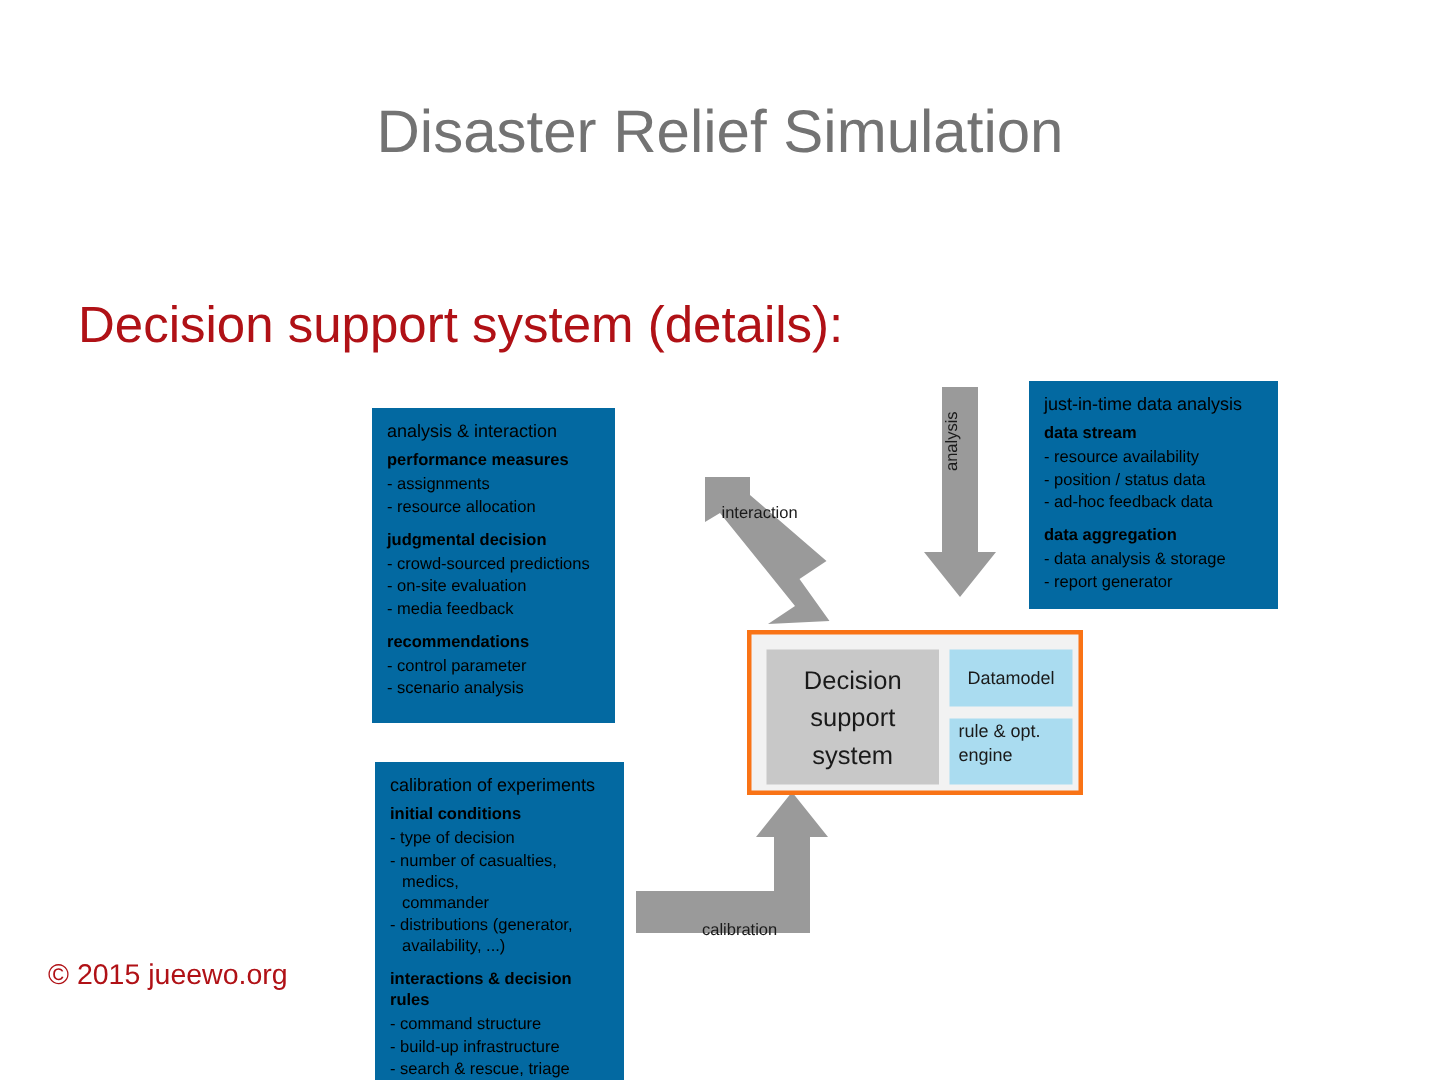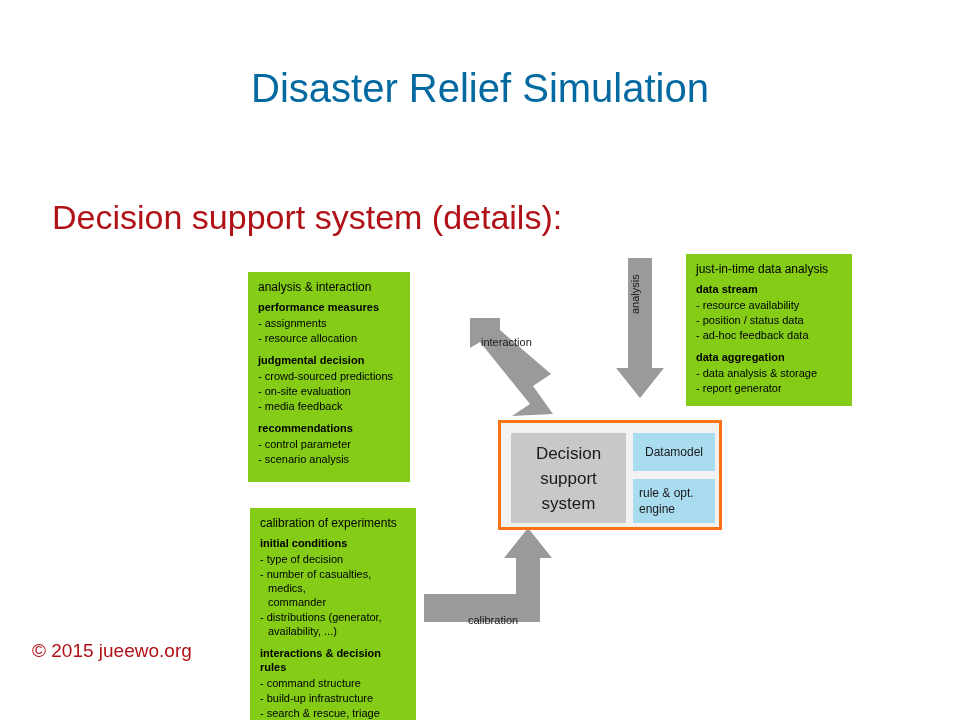--- a/index.html
+++ b/index.html
@@ -19,21 +19,21 @@
     width: 960px;
     height: 720px;
   }
   .slide-title {
     position: absolute;
     top: 66px;
     left: 0;
     width: 960px;
     text-align: center;
     font-size: 40px;
-    color: #0369a1;
+    color: #737373;
     font-family: "Liberation Sans", sans-serif;
     letter-spacing: 0px;
   }
   .slide-subtitle {
     position: absolute;
     top: 198px;
     left: 52px;
     font-size: 34px;
     color: #b01116;
     font-family: "Liberation Sans", sans-serif;
@@ -50,21 +50,21 @@
   
   .diagram {
     position: absolute;
     left: 0;
     top: 246px;
     width: 960px;
     height: 470px;
   }
   .panel {
     position: absolute;
-    background: #84cc16;
+    background: #0369a1;
     color: #000000;
     font-size: 11px;
     line-height: 14px;
     box-sizing: border-box;
     padding: 8px 10px;
   }
   .panel .panel-title {
     font-size: 12px;
     margin-bottom: 6px;
   }
@@ -155,21 +155,21 @@
     width: 82px;
     height: 44px;
     background: #aadcf0;
     color: #1a1a1a;
     font-size: 12px;
     line-height: 16px;
     padding-left: 6px;
     box-sizing: border-box;
     display: flex;
     flex-direction: column;
-    justify-content: center;
+    justify-content: flex-start;
   }
 
   .arrow-label {
     position: absolute;
     font-size: 11px;
     color: #1a1a1a;
   }
   #label-interaction { left: 481px; top: 90px; }
   #label-analysis {
     left: 629px;

